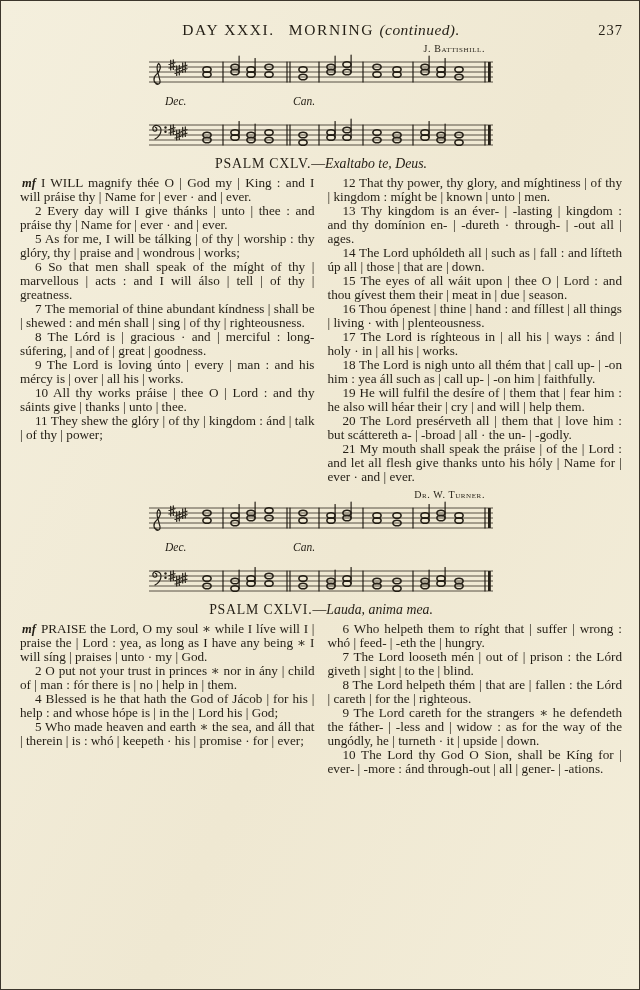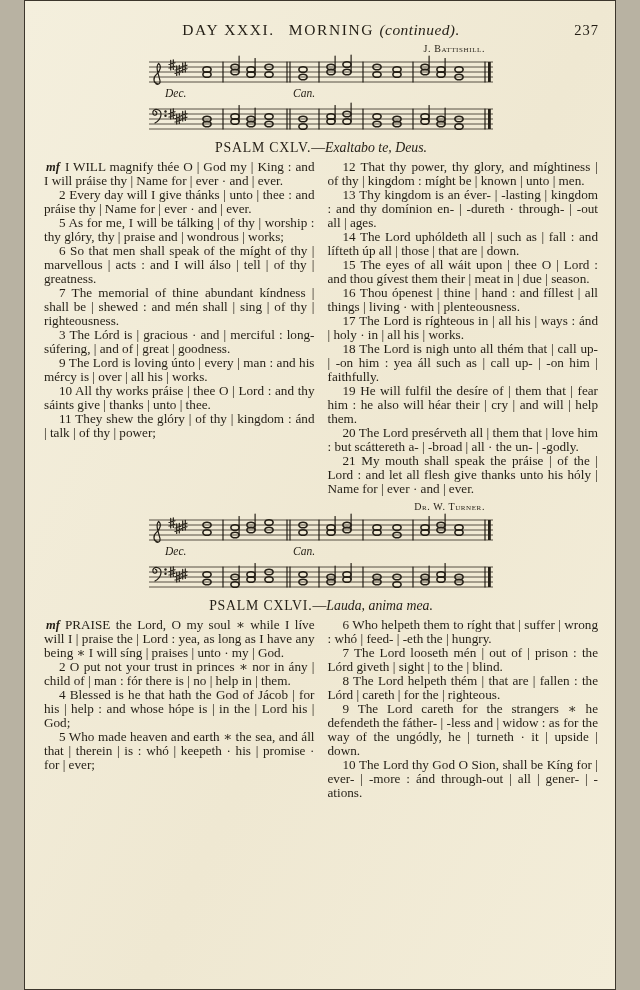--- a/index.html
+++ b/index.html
@@ -1,18 +1,18 @@
 <!DOCTYPE html>
 <html><head>
 <meta charset="utf-8">
 <style>
   html,body{margin:0;padding:0;background:#b8b2a2;}
   .page{
     position:relative;
-    width:592px;height:990px;
+    width:640px;height:990px;
     box-sizing:border-box;
     margin:0 auto;
     padding:20px 16px 0 18px;
     background:linear-gradient(115deg,#f4efdd 0%,#efe8d2 55%,#f3edd9 100%);
     border:1.5px solid #3c362c;
     font-family:"Liberation Serif","DejaVu Serif",serif;
     color:#231e15;
     overflow:hidden;
   }
   
@@ -24,21 +24,21 @@
   
   .composer{width:380px;margin:2px auto 0;text-align:right;padding-right:26px;box-sizing:border-box;
     font-variant:small-caps;font-size:10px;letter-spacing:0.6px;}
   
   .chant{margin:0 auto 2px;width:380px;}
   svg.staff{display:block;margin:0 auto;}
   .sl{stroke:#454034;stroke-width:0.9;}
   .ln{stroke:#241f16;stroke-width:1.2;fill:none;stroke-linecap:round;}
   .nt{fill:none;stroke:#241f16;stroke-width:1.6;}
   .dot{fill:#241f16;}
-  .chant-labels{position:relative;height:13px;width:360px;margin:0 auto;}
+  .chant-labels{position:relative;height:13px;width:360px;margin:8px auto;}
   .chant-labels span{position:absolute;top:-1px;font-style:italic;font-size:11.5px;}
   .chant-labels .dec{left:24px;}
   .chant-labels .can{left:152px;}
   
   .psalm-head{text-align:center;font-weight:normal;font-size:13.8px;margin:5px 0 4px;}
   .psalm-head .pname{letter-spacing:0.8px;}
   .psalm-head .platin{font-style:italic;}
   
   .cols{display:flex;gap:13px;padding:0 1px;}
   .col{flex:1;min-width:0;font-size:13.2px;line-height:14px;text-align:justify;}
@@ -172,21 +172,21 @@
     <span class="pname">PSALM CXLV.</span><span>—</span><span class="platin">Exaltabo te, Deus.</span>
   </h2>
 
   <div class="cols">
     <div class="col">
       <p class="first"><span class="mf">mf</span><span>I WILL magnify thée O | God my | King : and I will práise thy | Name for | ever · and | ever.</span></p>
       <p>2 Every day will I give thánks | unto | thee : and práise thy | Name for | ever · and | ever.</p>
       <p>5 As for me, I will be tálking | of thy | worship : thy glóry, thy | praise and | wondrous | works;</p>
       <p>6 So that men shall speak of the míght of thy | marvellous | acts : and I will álso | tell | of thy | greatness.</p>
       <p>7 The memorial of thine abundant kíndness | shall be | shewed : and mén shall | sing | of thy | righteousness.</p>
-      <p>3 The Lórd is | gracious · and | merciful : long-súfering, | and of | great | goodness.</p>
+      <p>8 The Lórd is | gracious · and | merciful : long-súfering, | and of | great | goodness.</p>
       <p>9 The Lord is loving únto | every | man : and his mércy is | over | all his | works.</p>
       <p>10 All thy works práise | thee O | Lord : and thy sáints give | thanks | unto | thee.</p>
       <p>11 They shew the glóry | of thy | kingdom : ánd | talk | of thy | power;</p>
     </div>
     <div class="col">
       <p>12 That thy power, thy glory, and míghtiness | of thy | kingdom : míght be | known | unto | men.</p>
       <p>13 Thy kingdom is an éver- | -lasting | kingdom : and thy domínion en- | -dureth · through- | -out all | ages.</p>
       <p>14 The Lord uphóldeth all | such as | fall : and lífteth úp all | those | that are | down.</p>
       <p>15 The eyes of all wáit upon | thee O | Lord : and thou gívest them their | meat in | due | season.</p>
       <p>16 Thou ópenest | thine | hand : and fíllest | all things | living · with | plenteousness.</p>

